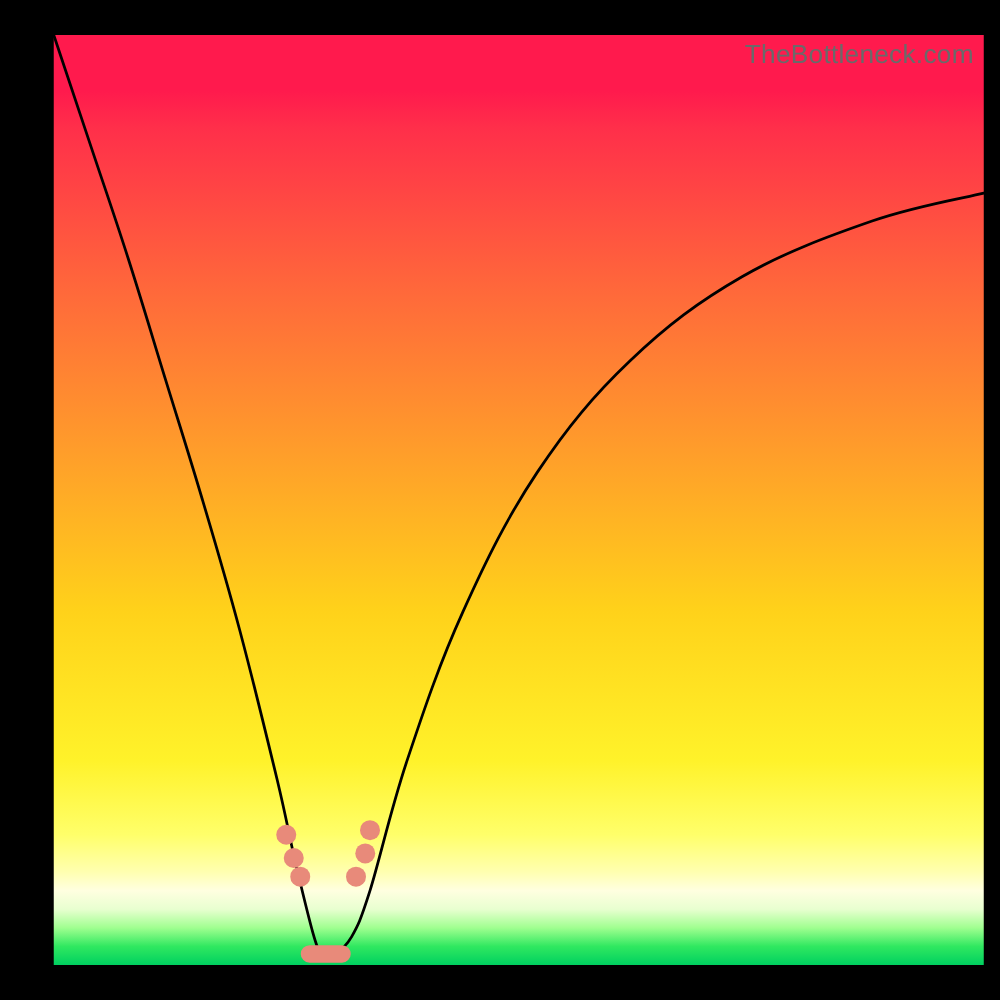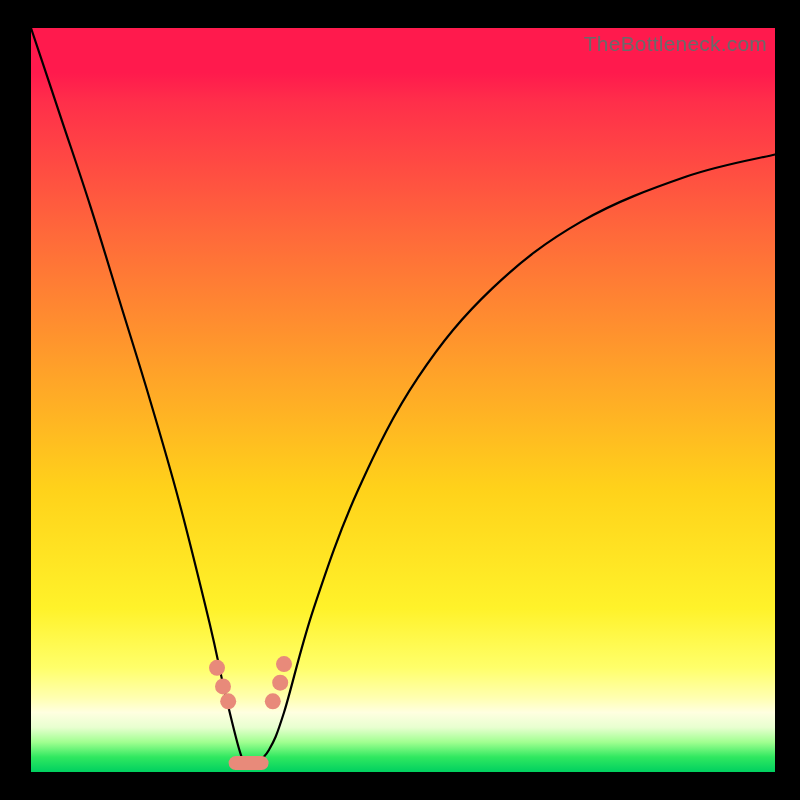--- a/index.html
+++ b/index.html
@@ -6,21 +6,21 @@
     margin: 0;
     padding: 0;
     width: 800px;
     height: 800px;
     background: #000;
     overflow: hidden;
     font-family: Arial, Helvetica, sans-serif;
   }
   .frame {
     position: absolute;
-    left: 31px;
+    left: 43px;
     top: 28px;
     width: 744px;
     height: 744px;
     background: #000;
   }
   .plot {
     position: absolute;
     left: 0;
     top: 0;
     width: 744px;

